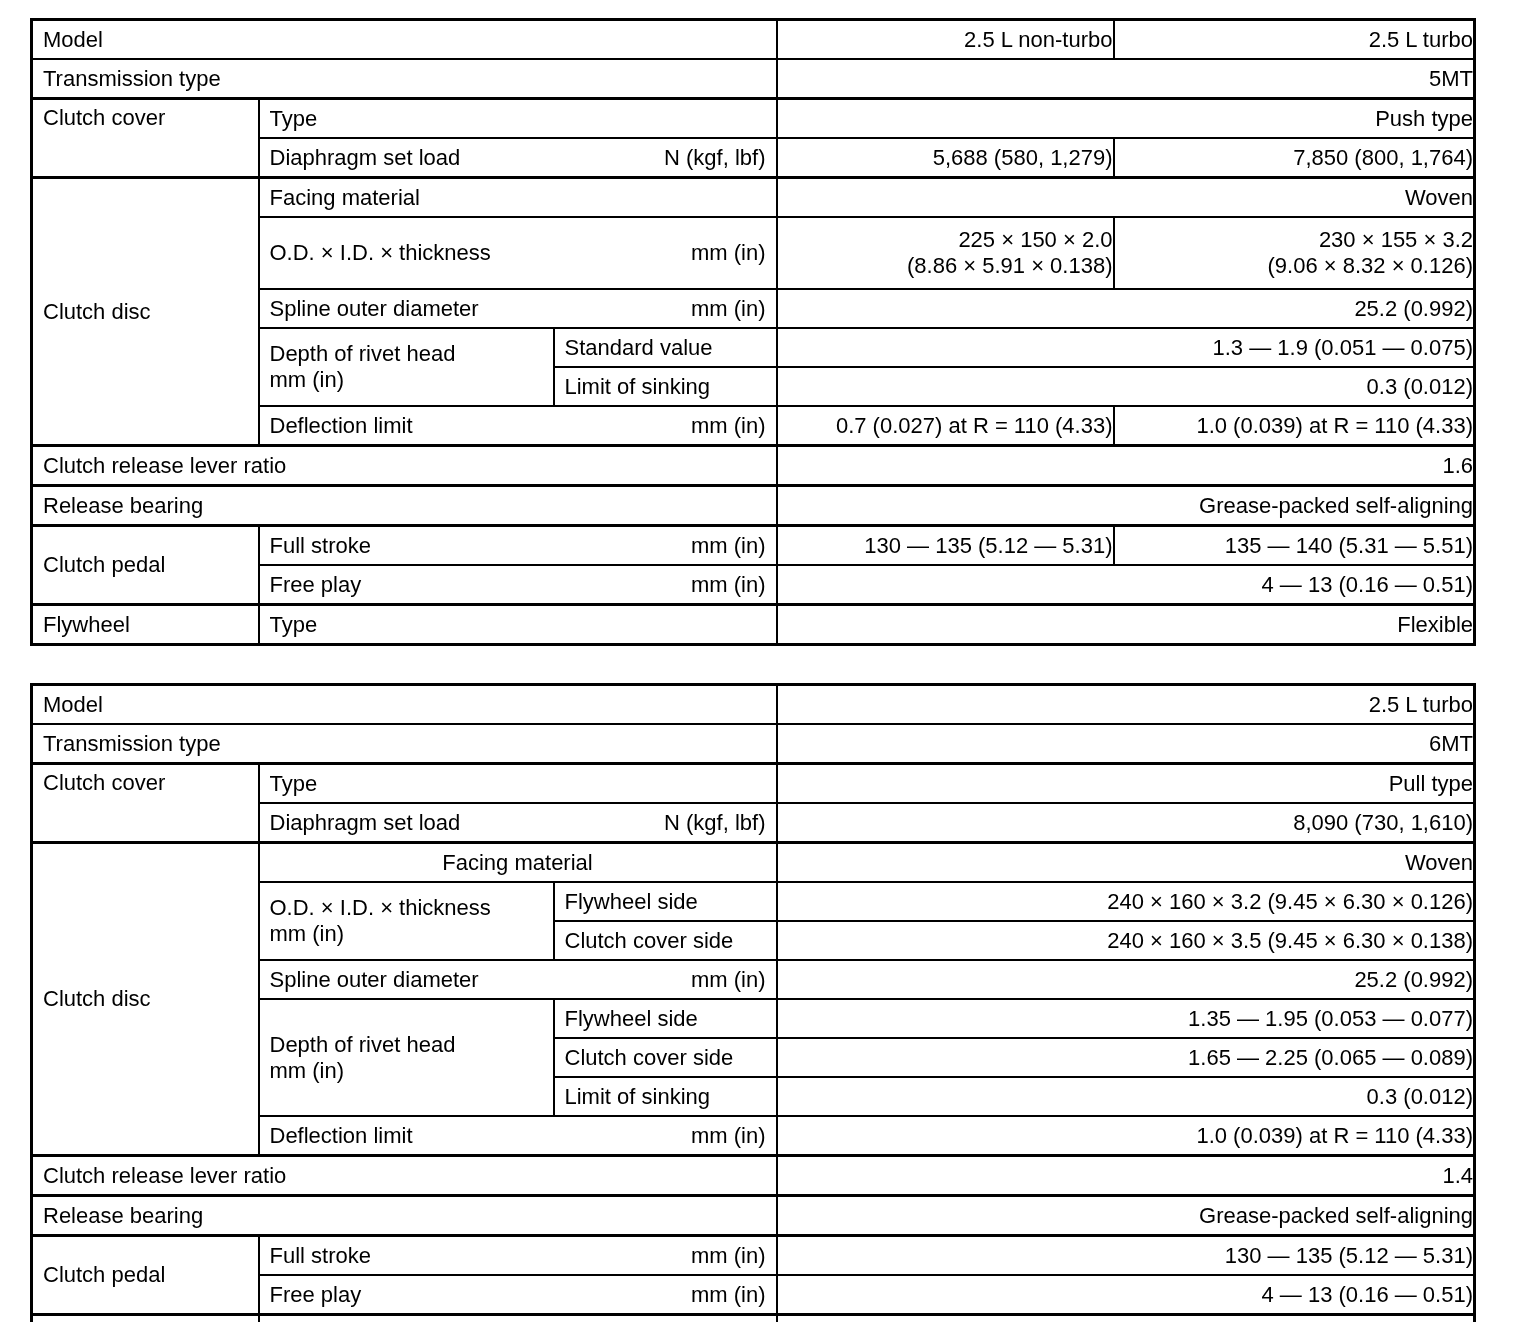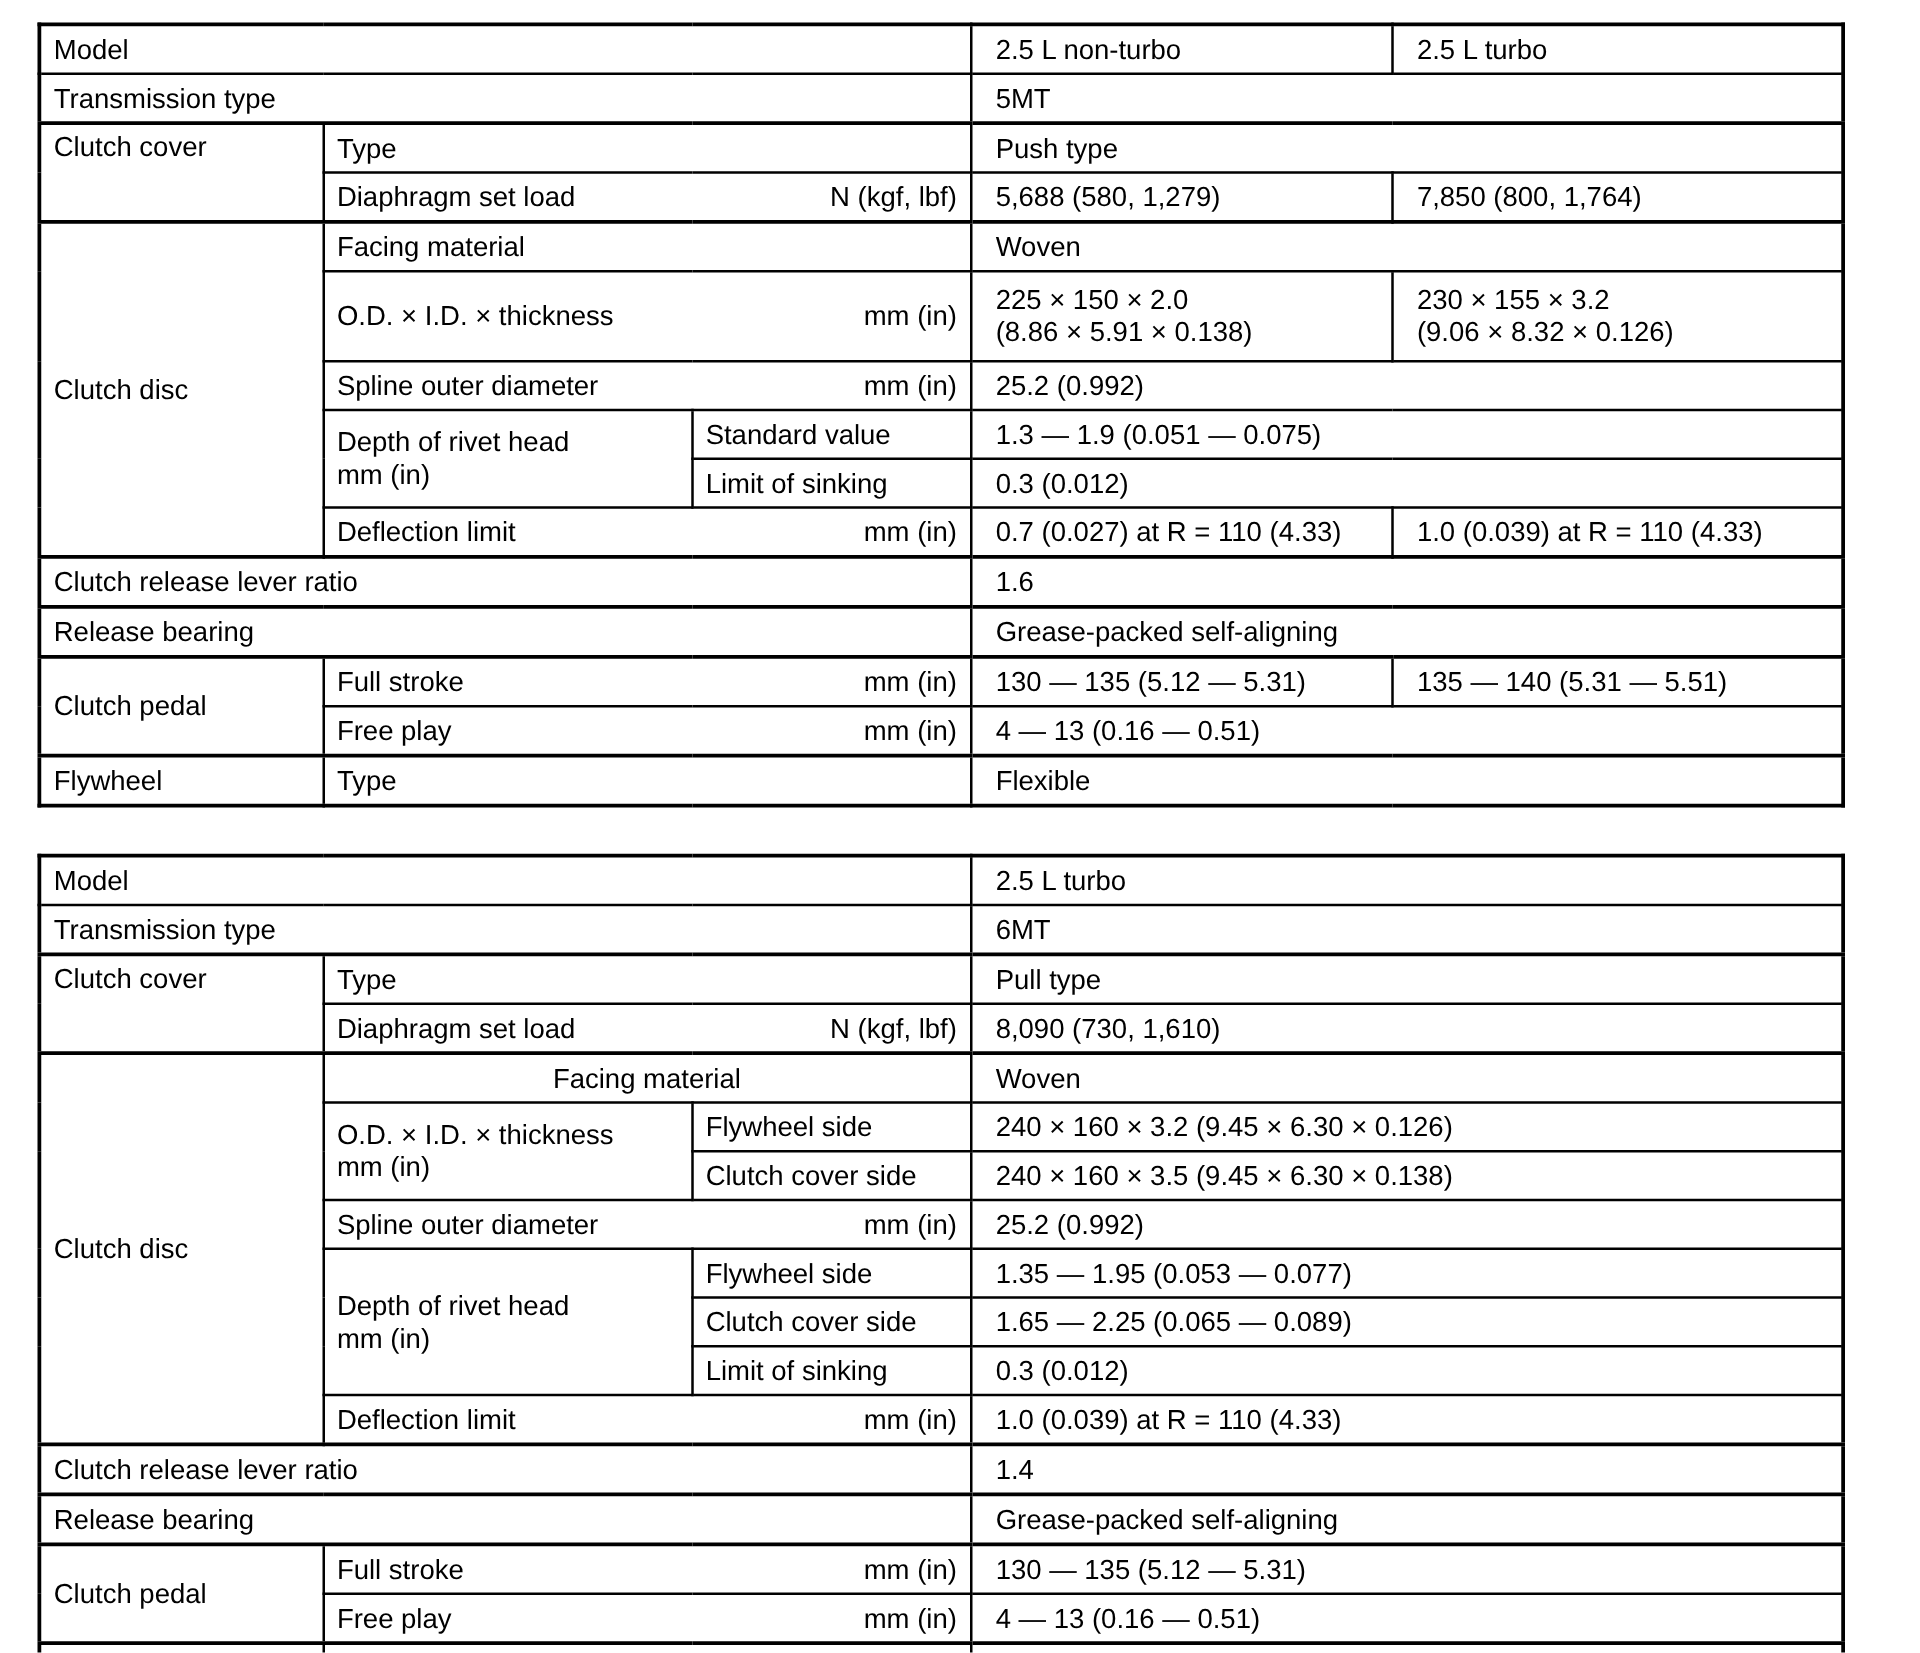--- a/index.html
+++ b/index.html
@@ -27,21 +27,21 @@
     border: 2px solid #000;
     font-size: 22px;
     line-height: 26px;
     height: 35px;
     padding: 1px 10px;
     vertical-align: middle;
     overflow: hidden;
     white-space: nowrap;
   }
   td.lab { text-align: left; }
-  td.val { text-align: left; padding: 1px 19px; margin-top: 32px; }
+  td.val { text-align: right; padding: 1px 0; margin-top: 32px; }
   td.cen { text-align: center; }
   td.top { vertical-align: top; padding-top: 5px; }
   tr.tall td { height: 68px; }
   tr.g td { border-top-width: 3px; }
   .lu {
     display: flex;
     justify-content: space-between;
     align-items: center;
     width: 100%;
     text-align: right;

